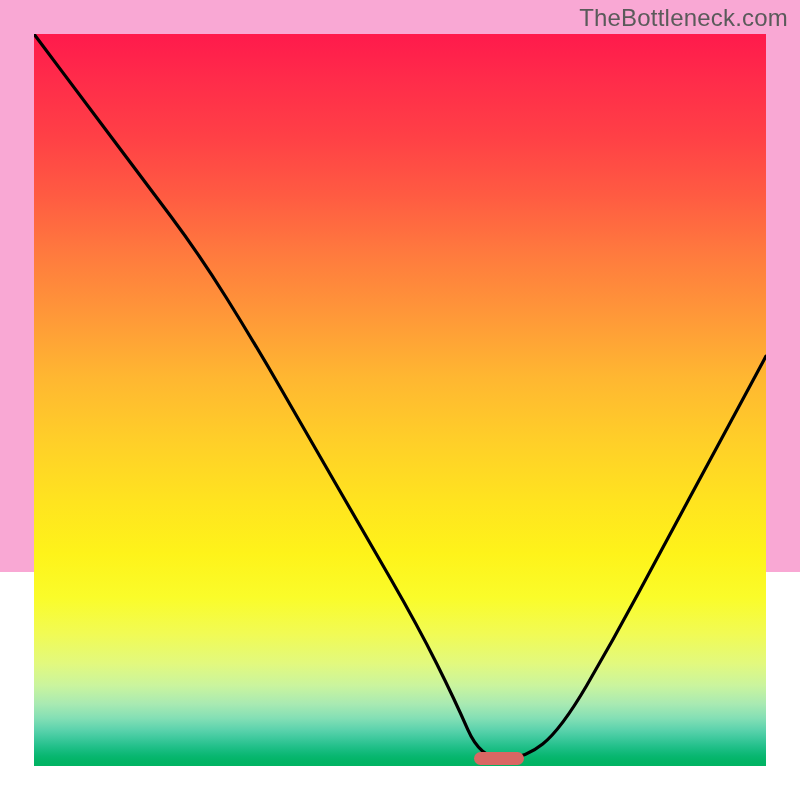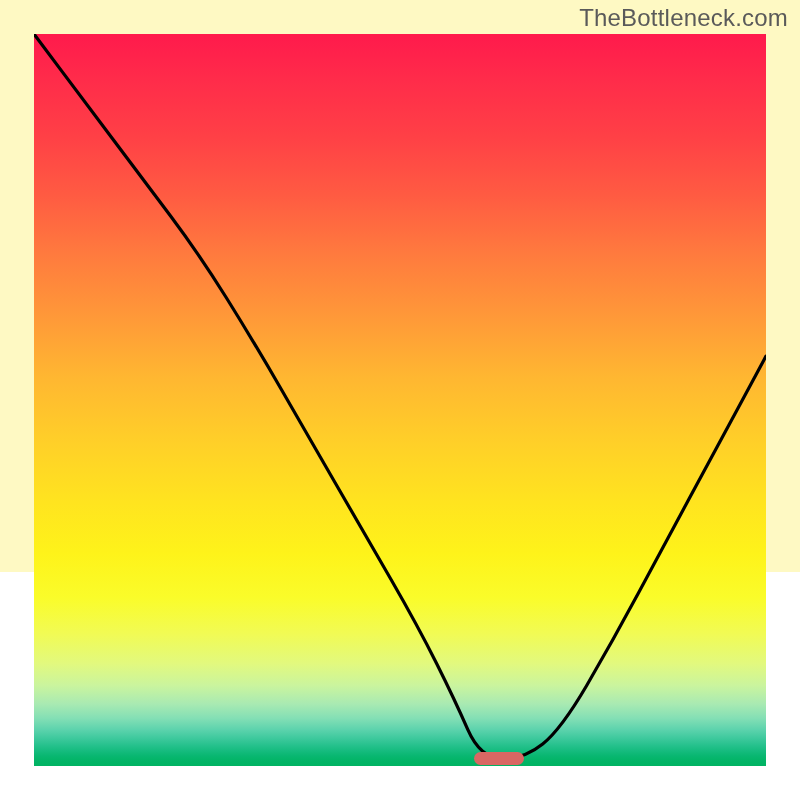--- a/index.html
+++ b/index.html
@@ -1,20 +1,20 @@
 <!DOCTYPE html>
 <html><head>
 <meta charset="utf-8">
 <style>
   * { margin: 0; padding: 0; box-sizing: border-box; }
   html, body { width: 800px; height: 800px; overflow: hidden; }
   .container {
     width: 800px;
     height: 572px;
-    background: #fef9c3;
+    background: #f9a8d4;
     position: relative;
   }
   .watermark {
     position: absolute;
     top: 4px;
     right: 12px;
     color: #5a5a5a;
     font-family: Arial, Helvetica, sans-serif;
     font-size: 24px;
     font-weight: 500;

